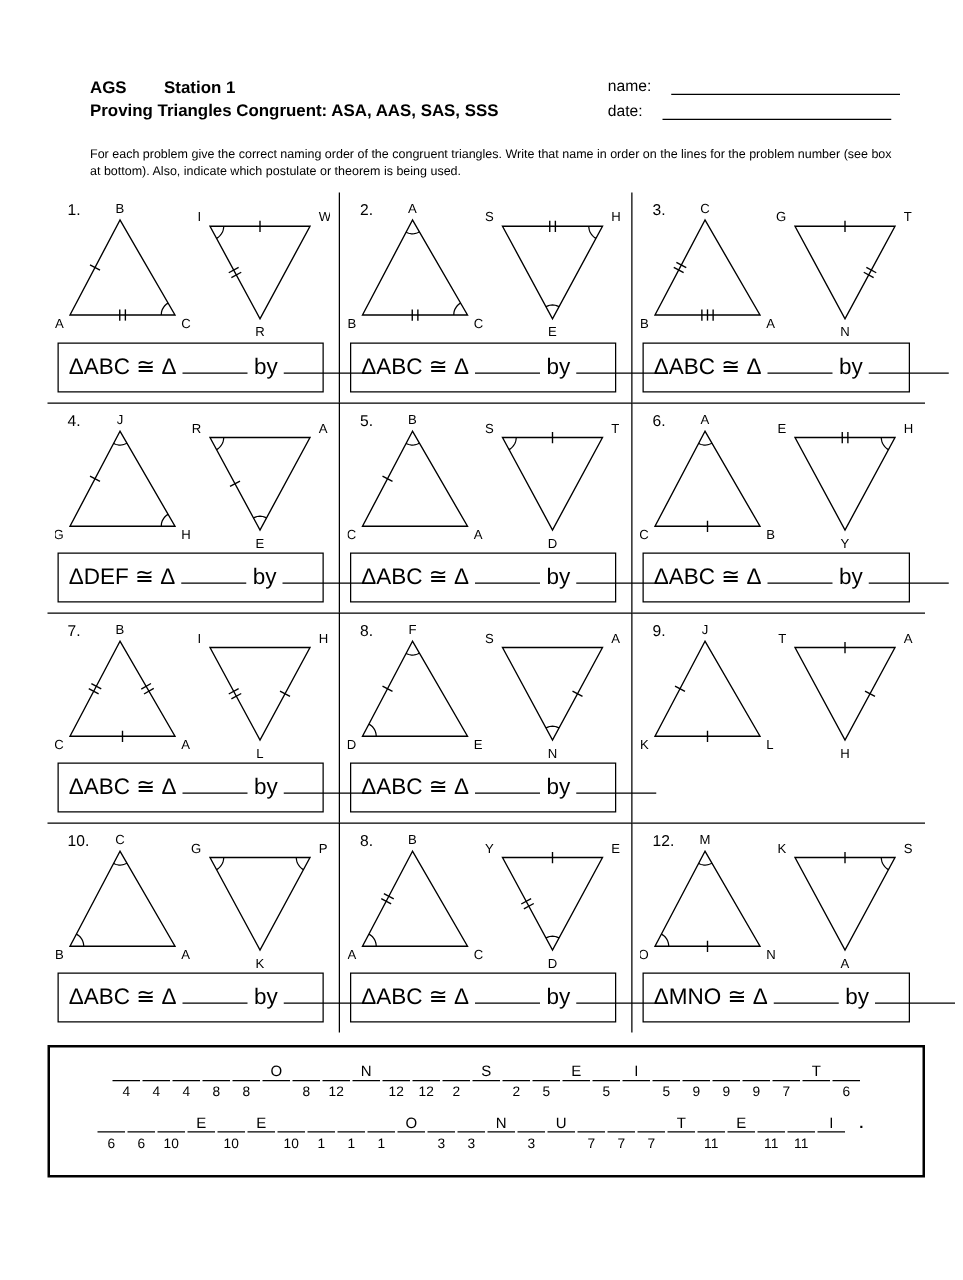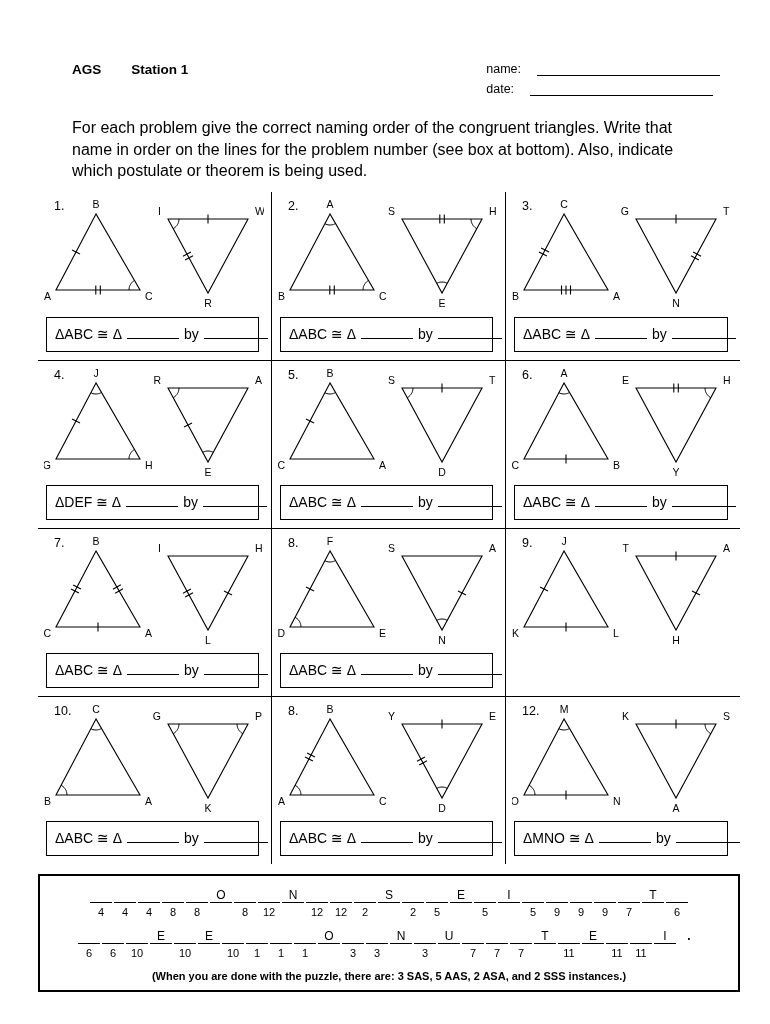--- a/index.html
+++ b/index.html
@@ -11,32 +11,32 @@
   }
   
   .header{ display:flex; justify-content:space-between; align-items:flex-start; margin:0 20px 0 34px; }
   .h-line1{ font-weight:bold; font-size:13.5px; }
   .h-line1 .station{ margin-left:30px; }
   .h-title{ font-weight:bold; font-size:13.5px; margin-top:4px; }
   .h-right{ font-size:12.5px; }
   .h-right .row{ display:flex; align-items:flex-end; gap:16px; margin-bottom:6px; }
   .u-line{ display:inline-block; width:183px; height:13px; border-bottom:1.4px solid #000; }
   
-  .instructions{ margin:15px 24px 0 34px; font-size:16px; line-height:1.35; }
+  .instructions{ margin:15px 24px 0 34px; font-size:10px; line-height:1.35; }
   
   .grid{ display:grid; grid-template-columns:234px 234px 234px; margin-top:10px; }
   .problem{ position:relative; height:168px; padding:4px; }
   .problem.bt{ border-top:1.2px solid #000; }
   .problem.br{ border-right:1.2px solid #000; }
   .p-num{ position:absolute; top:7px; left:16px; font-size:12.5px; }
   .figure{ position:absolute; top:6px; left:6px; }
   .answer-box{
     position:absolute; left:8px; right:12px; bottom:8px;
     border:1.2px solid #000; padding:8px 20px 9px 8px;
-    font-size:14px; white-space:nowrap;
+    font-size:18px; white-space:nowrap;
   }
   .blank{ display:inline-block; height:12px; border-bottom:1.1px solid #000; vertical-align:baseline; }
   .blank1{ width:52px; margin:0 5px; }
   .blank2{ width:64px; margin-left:5px; }
   
   .puzzle{ margin-top:10px; border:2.5px solid #000; padding:12px 10px 8px; }
   .puz-line{ display:flex; justify-content:center; margin-bottom:11px; align-items:flex-end; }
   .tok{ width:22px; margin:0 1px; text-align:center; }
   .tok-l{ display:block; height:15px; line-height:15px; font-size:12px; border-bottom:1.3px solid #000; }
   .tok-period .tok-l{ border-bottom:none; font-weight:bold; }
@@ -46,20 +46,21 @@
 </head>
 <body>
 
 <div class="page">
 
   <div class="header">
     <div class="h-left">
       <div class="h-line1">
         <span>AGS</span><span class="station">Station 1</span>
       </div>
+      <div class="h-title">Proving Triangles Congruent: ASA, AAS, SAS, SSS</div>
     </div>
     <div class="h-right">
       <div class="row">
         <span>name:</span>
         <span class="u-line"></span>
       </div>
       <div class="row">
         <span>date:</span>
         <span class="u-line"></span>
       </div>
@@ -534,16 +535,15 @@
         </div>
         <div class="tok">
           <span class="tok-l">I</span>
           <span class="tok-n">&nbsp;</span>
         </div>
         <div class="tok tok-period">
           <span class="tok-l">.</span>
           <span class="tok-n">&nbsp;</span>
         </div>
       </div>
-    <div class="puz-note">(When you are done with the puzzle, there are: 3 SAS, 5 AAS, 2 ASA, and 2 SSS instances.)</div>
   </div>
 
 </div>
 
 </body></html>

